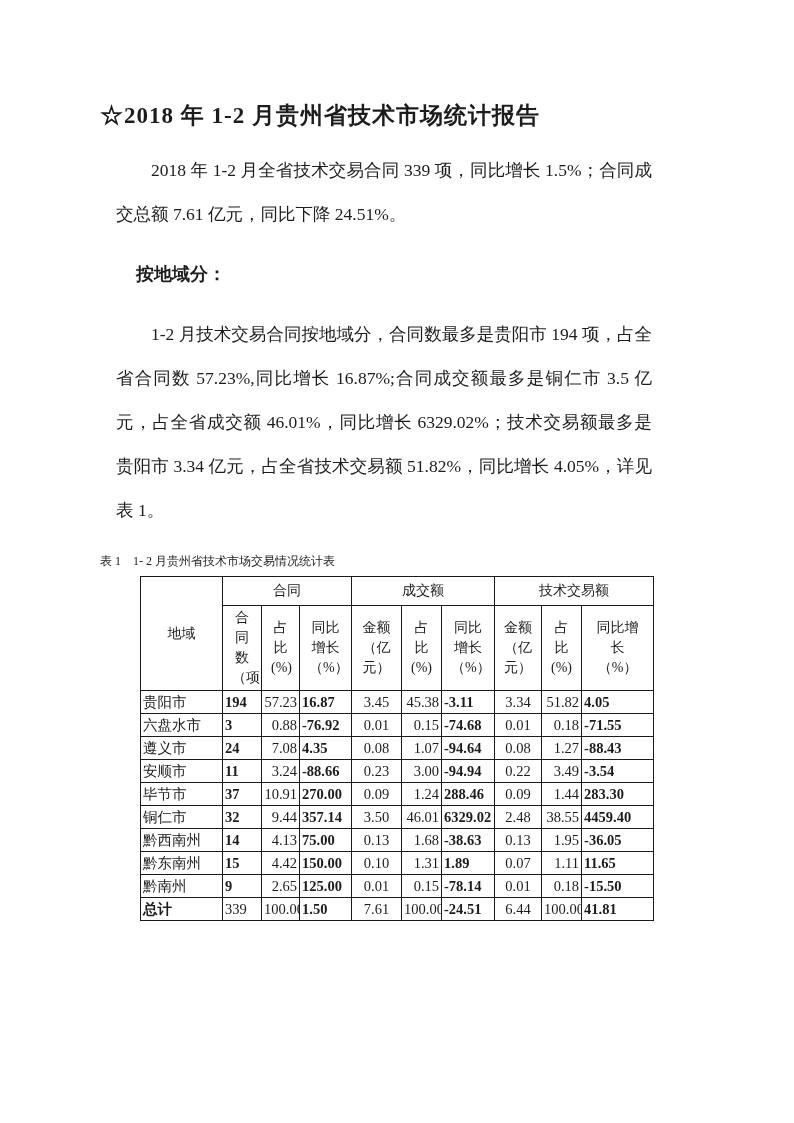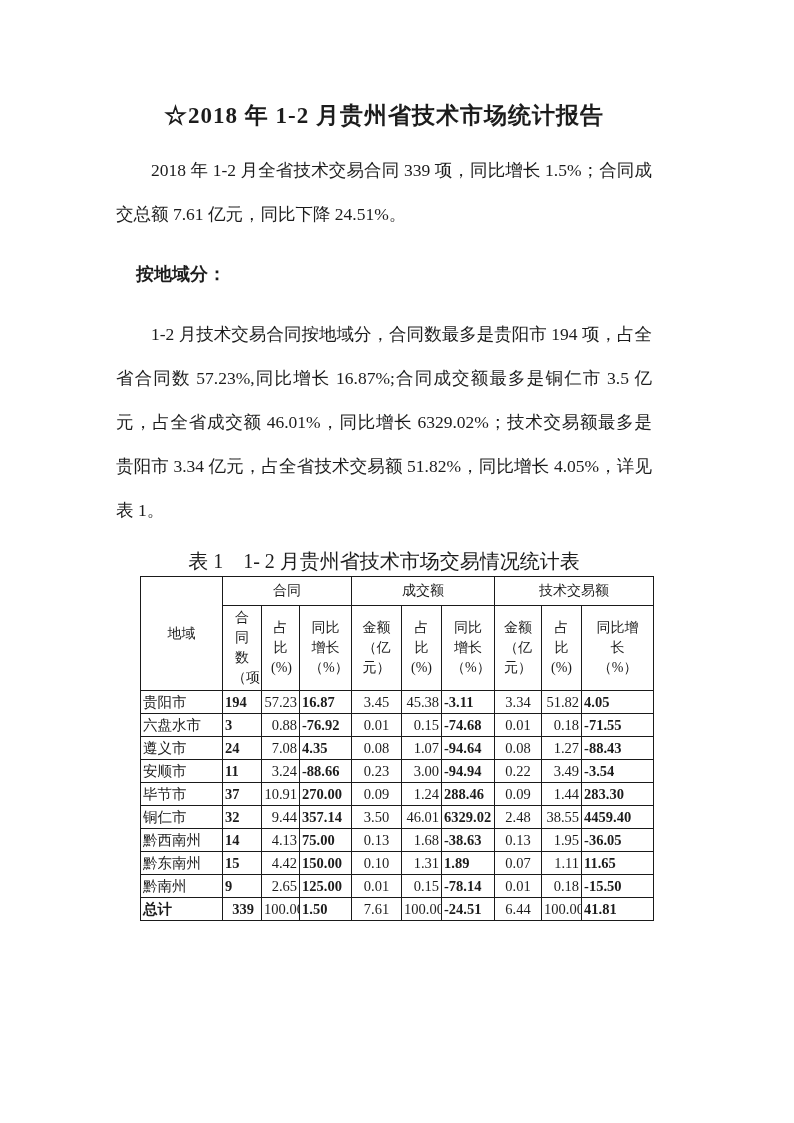--- a/index.html
+++ b/index.html
@@ -8,21 +8,21 @@
     background: #ffffff;
     color: #1c1c1c;
     font-family: "Liberation Serif", "DejaVu Serif", serif;
     overflow: hidden;
   }
   .content {
     padding: 0 126px 0 100px;
   }
   .doc-title {
     margin: 100px 0 0 0;
-    text-align: center;
+    text-align: left;
     font-size: 23px;
     font-weight: 700;
     letter-spacing: 1px;
     line-height: 32px;
   }
   p.body-text {
     margin: 16px;
     font-size: 17.5px;
     line-height: 44px;
     text-align: justify;
@@ -30,22 +30,21 @@
   }
   .p-intro { margin-top: 48px; }
   .section-heading {
     margin: 0;
     font-size: 18px;
     font-weight: 700;
     line-height: 44px;
     text-indent: 2em;
   }
   .table-caption {
-    text-align: center;
-    font-size: 20px;
+    font-size: 12px;
     line-height: 26px;
     margin: 2px 0 2px 0;
   }
   table.stats {
     border-collapse: collapse;
     table-layout: fixed;
     width: 513px;
     margin-left: 40px;
   }
   table.stats th, table.stats td {
@@ -67,21 +66,21 @@
     line-height: 21px;
     padding: 0 2px;
     white-space: nowrap;
   }
   td.region { text-align: left; padding-left: 4px; }
   td.cnt { text-align: left; padding-left: 3px; font-weight: 700; }
   td.ar { text-align: right; padding-right: 6px; }
   td.al { text-align: left; padding-left: 2px; font-weight: bold; }
   td.ac { text-align: center; }
   tr.total-row td.region { font-weight: 700; }
-  tr.total-row td.cnt { font-weight: 700; text-align: center; padding-right: 0; }
+  tr.total-row td.cnt { font-weight: 400; text-align: left; padding-right: 0; }
   .p-close { margin-top: 6px; }
 </style>
 </head>
 <body>
 
 <div class="content">
 
   <h1 class="doc-title">☆2018 年 1-2 月贵州省技术市场统计报告</h1>
 
   <p class="body-text p-intro">2018 年 1-2 月全省技术交易合同 339 项，同比增长 1.5%；合同成交总额 7.61 亿元，同比下降 24.51%。</p>

